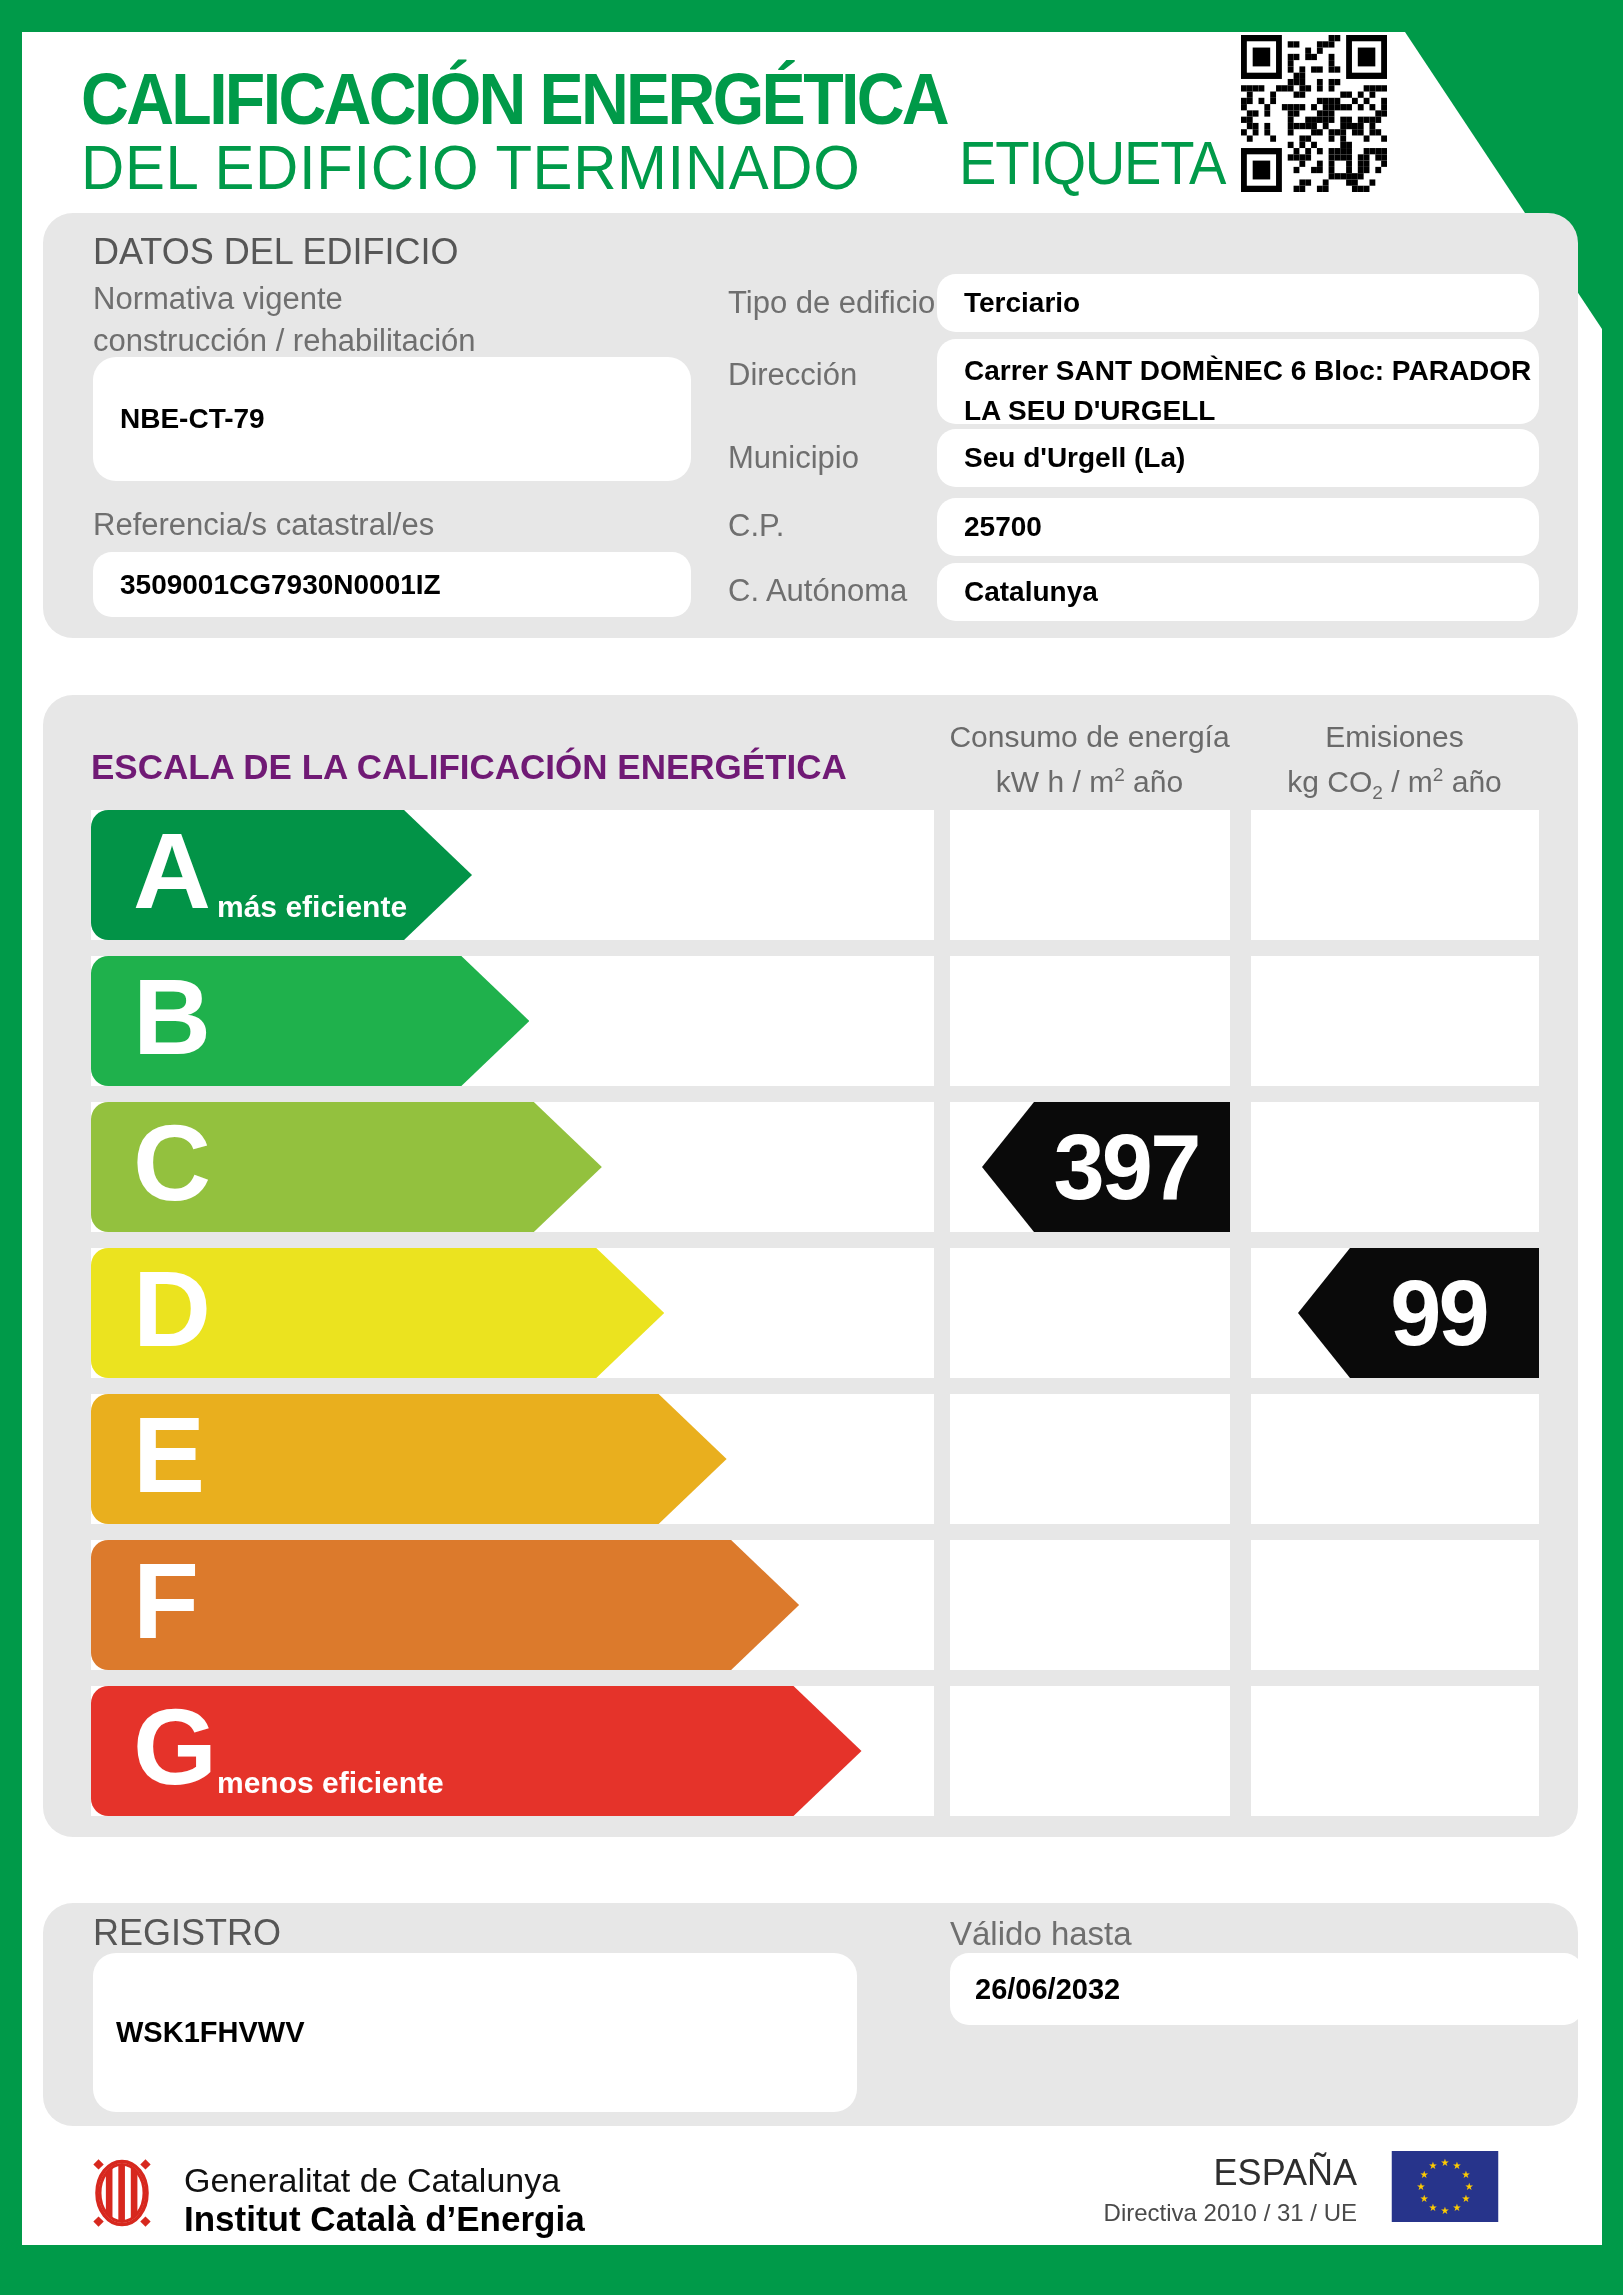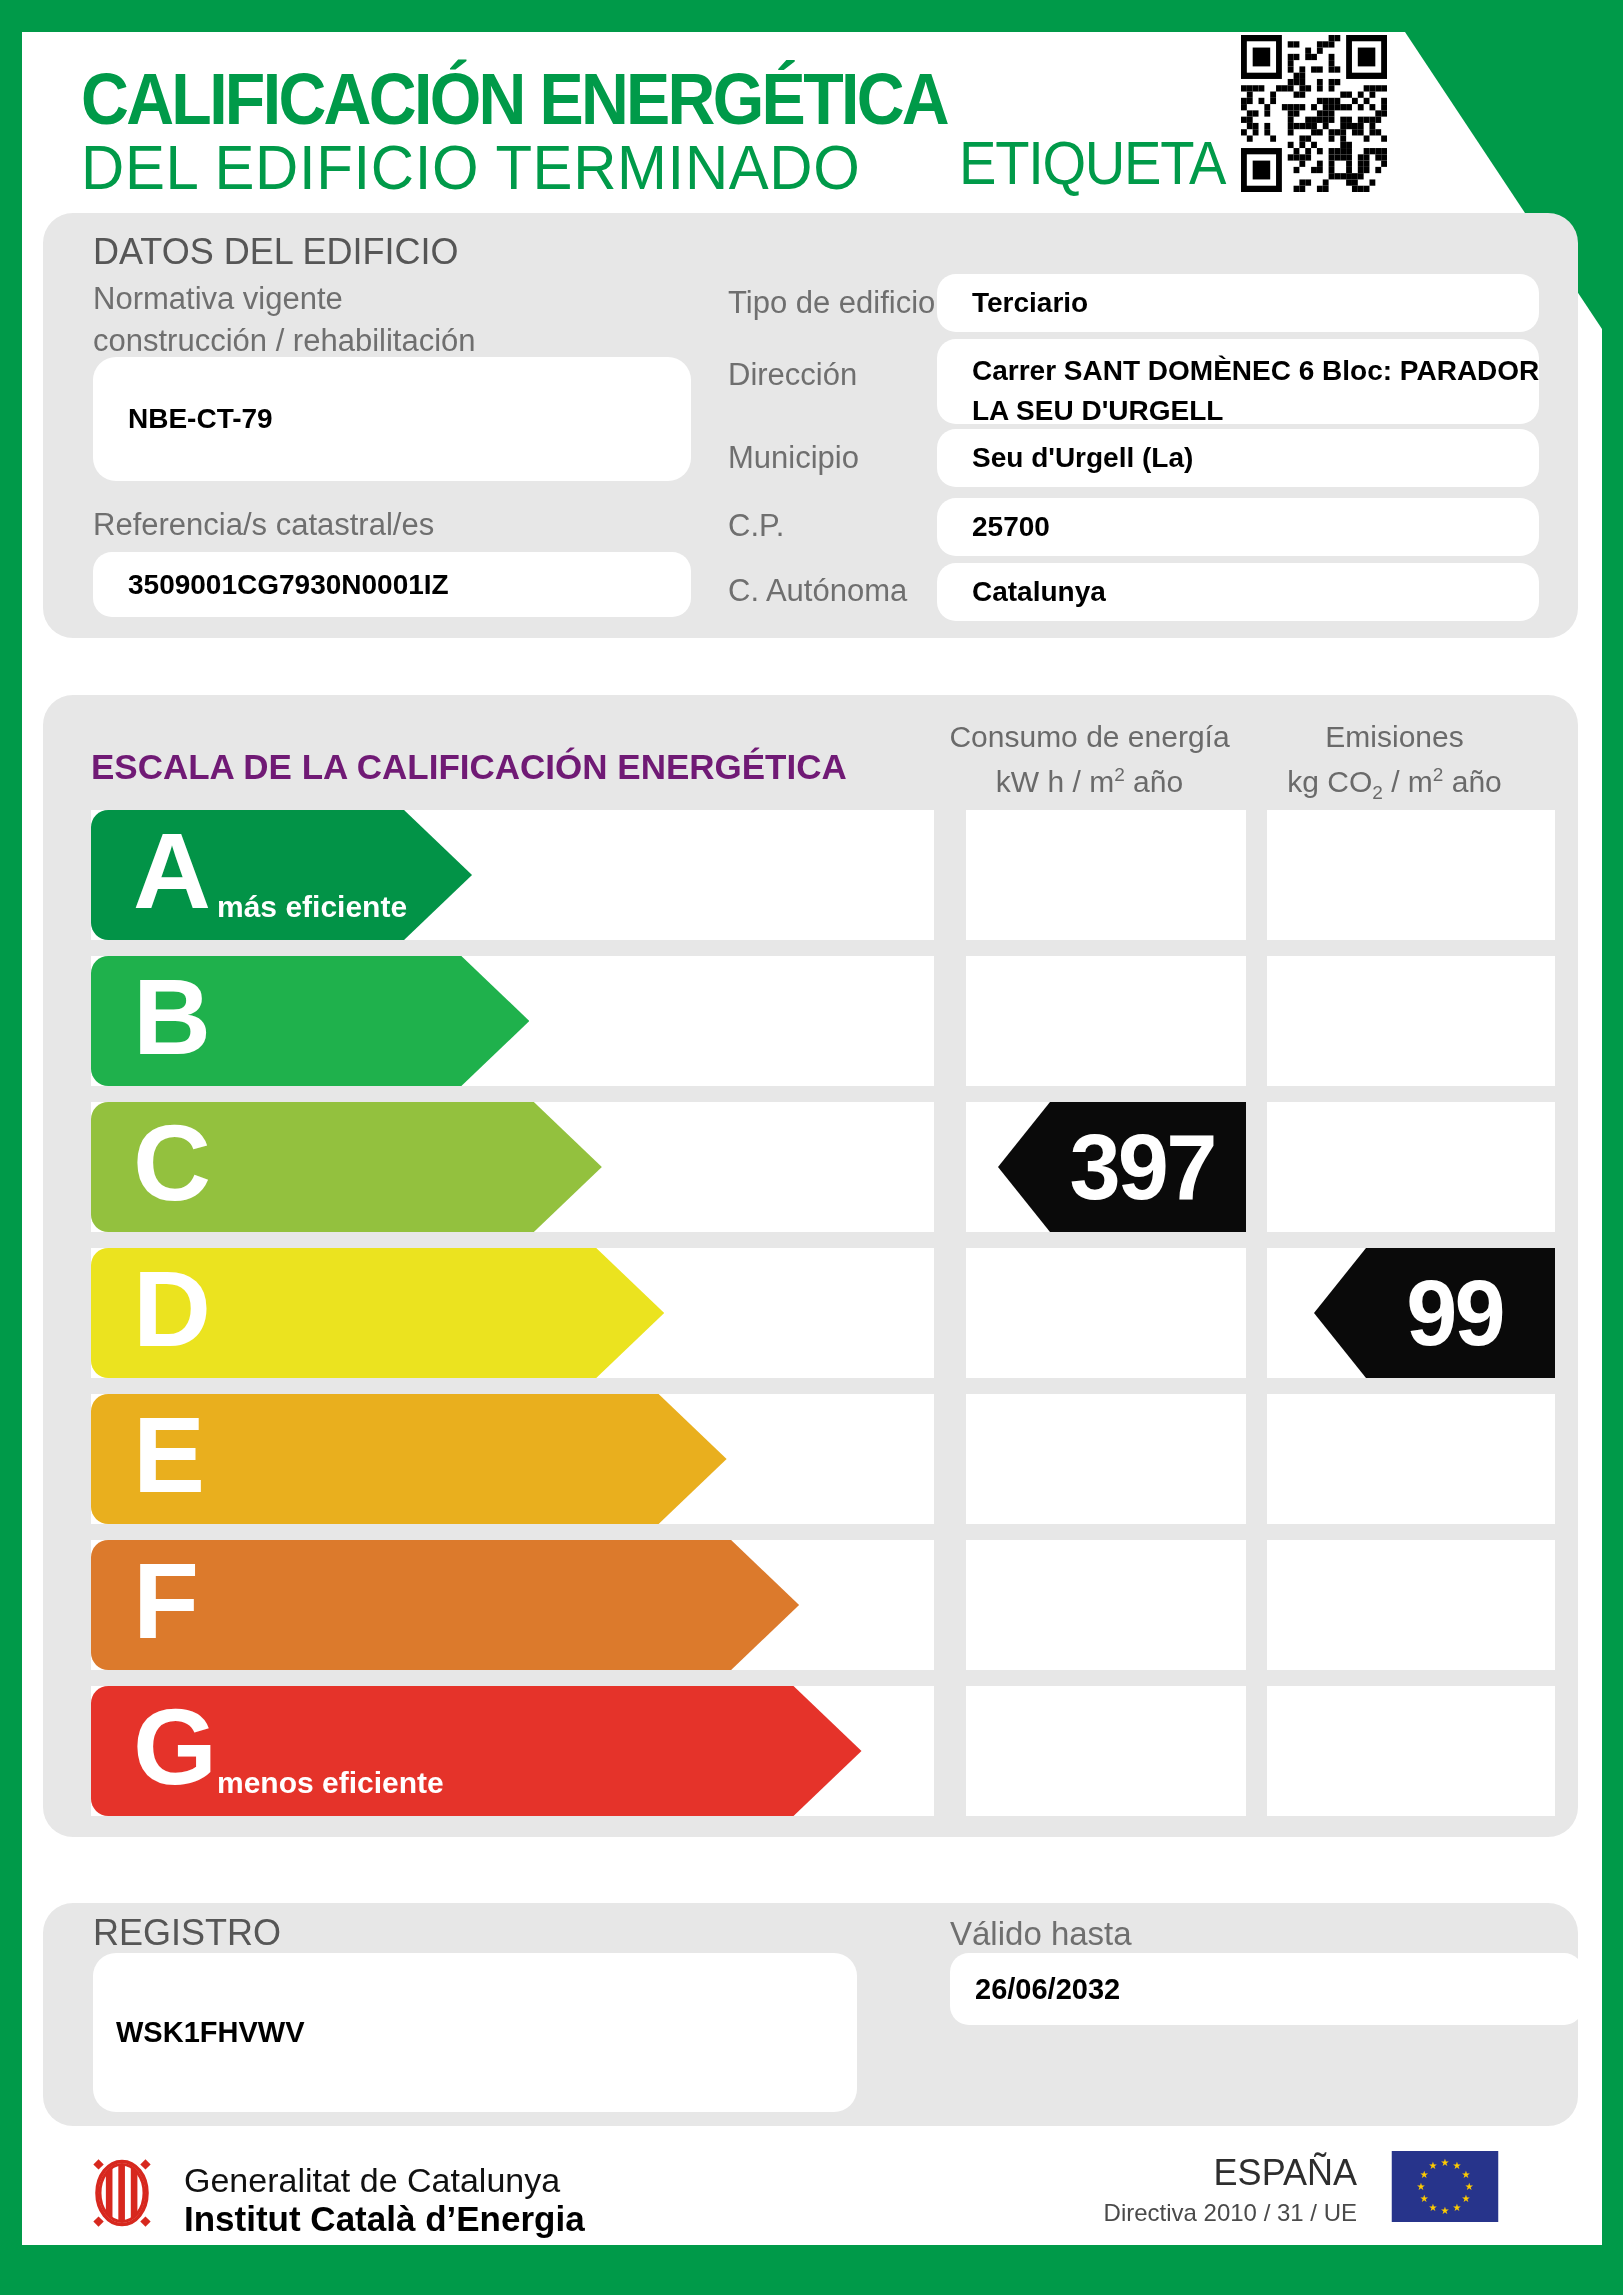--- a/index.html
+++ b/index.html
@@ -22,41 +22,41 @@
           color:var(--brand-green);transform:scaleX(.92);transform-origin:left top;white-space:nowrap;}
   .qr{position:absolute;left:1241px;top:35px;width:146px;height:157px;}
   
   .panel{position:absolute;left:43px;width:1535px;background:var(--panel-gray);border-radius:30px;}
   .panel.datos{top:213px;height:425px;}
   .panel.escala{top:695px;height:1142px;}
   .panel.registro{top:1903px;height:223px;}
   .sect-title{position:absolute;font-size:36px;color:#565656;white-space:nowrap;}
   .flabel{position:absolute;font-size:31px;color:#6f6f6f;white-space:nowrap;}
   .vbox{position:absolute;background:#fff;border-radius:19px;display:flex;align-items:center;}
-  .vbox .val{font-size:28px;font-weight:bold;color:#000;padding-left:35px;white-space:nowrap;}
+  .vbox .val{font-size:28px;font-weight:bold;color:#000;padding-left:27px;white-space:nowrap;}
   .vbox.multiline{display:block;}
   .vbox.multiline .val{display:block;padding-top:11.5px;line-height:40px;}
   .vbox.multiline .val + .val{padding-top:0;}
   
   .escala-title{position:absolute;left:48px;top:52px;font-size:35px;font-weight:bold;color:#701a75;white-space:nowrap;}
   .col-head{position:absolute;top:19px;width:375px;text-align:center;font-size:30px;color:#6a6a6a;line-height:1.5;}
   .col-head.c1{left:859px;}
   .col-head.c2{left:1164px;}
   .col-head sup{font-size:19px;}
   .col-head sub{font-size:19px;}
   .scale-rows{position:absolute;left:48px;top:115px;}
   .scale-row{display:flex;height:130px;margin-bottom:16px;}
   .track{position:relative;width:843px;height:130px;background:#fff;}
   .arrow{position:absolute;left:0;top:0;height:130px;border-radius:17.3px;
          clip-path:polygon(0 0,calc(100% - 68px) 0,100% 50%,calc(100% - 68px) 100%,0 100%);}
   .letter{position:absolute;left:42px;top:50%;transform:translateY(-54%);
           font-size:108px;font-weight:bold;color:#fff;line-height:1;}
   .note{position:absolute;left:126px;bottom:16px;font-size:30px;font-weight:bold;color:#fff;white-space:nowrap;}
   .cell{position:relative;height:130px;background:#fff;}
-  .cell.consumo{width:280px;margin-left:32px;}
+  .cell.consumo{width:280px;margin-left:16px;}
   .cell.emisiones{width:288px;margin-left:21px;}
   .marker{position:absolute;top:0;bottom:0;right:0;background:var(--marker-black);
           clip-path:polygon(52px 0,100% 0,100% 100%,52px 100%,0 50%);
           display:flex;align-items:center;justify-content:center;}
   .cell.consumo .marker{left:32px;}
   .cell.emisiones .marker{left:47px;}
   .marker span{color:#fff;font-weight:bold;font-size:92px;letter-spacing:-2.9px;padding-left:40px;}
   
   .gencat-logo{position:absolute;left:89px;top:2156px;}
   .gencat-text{position:absolute;left:184px;top:2161px;line-height:1.12;}

